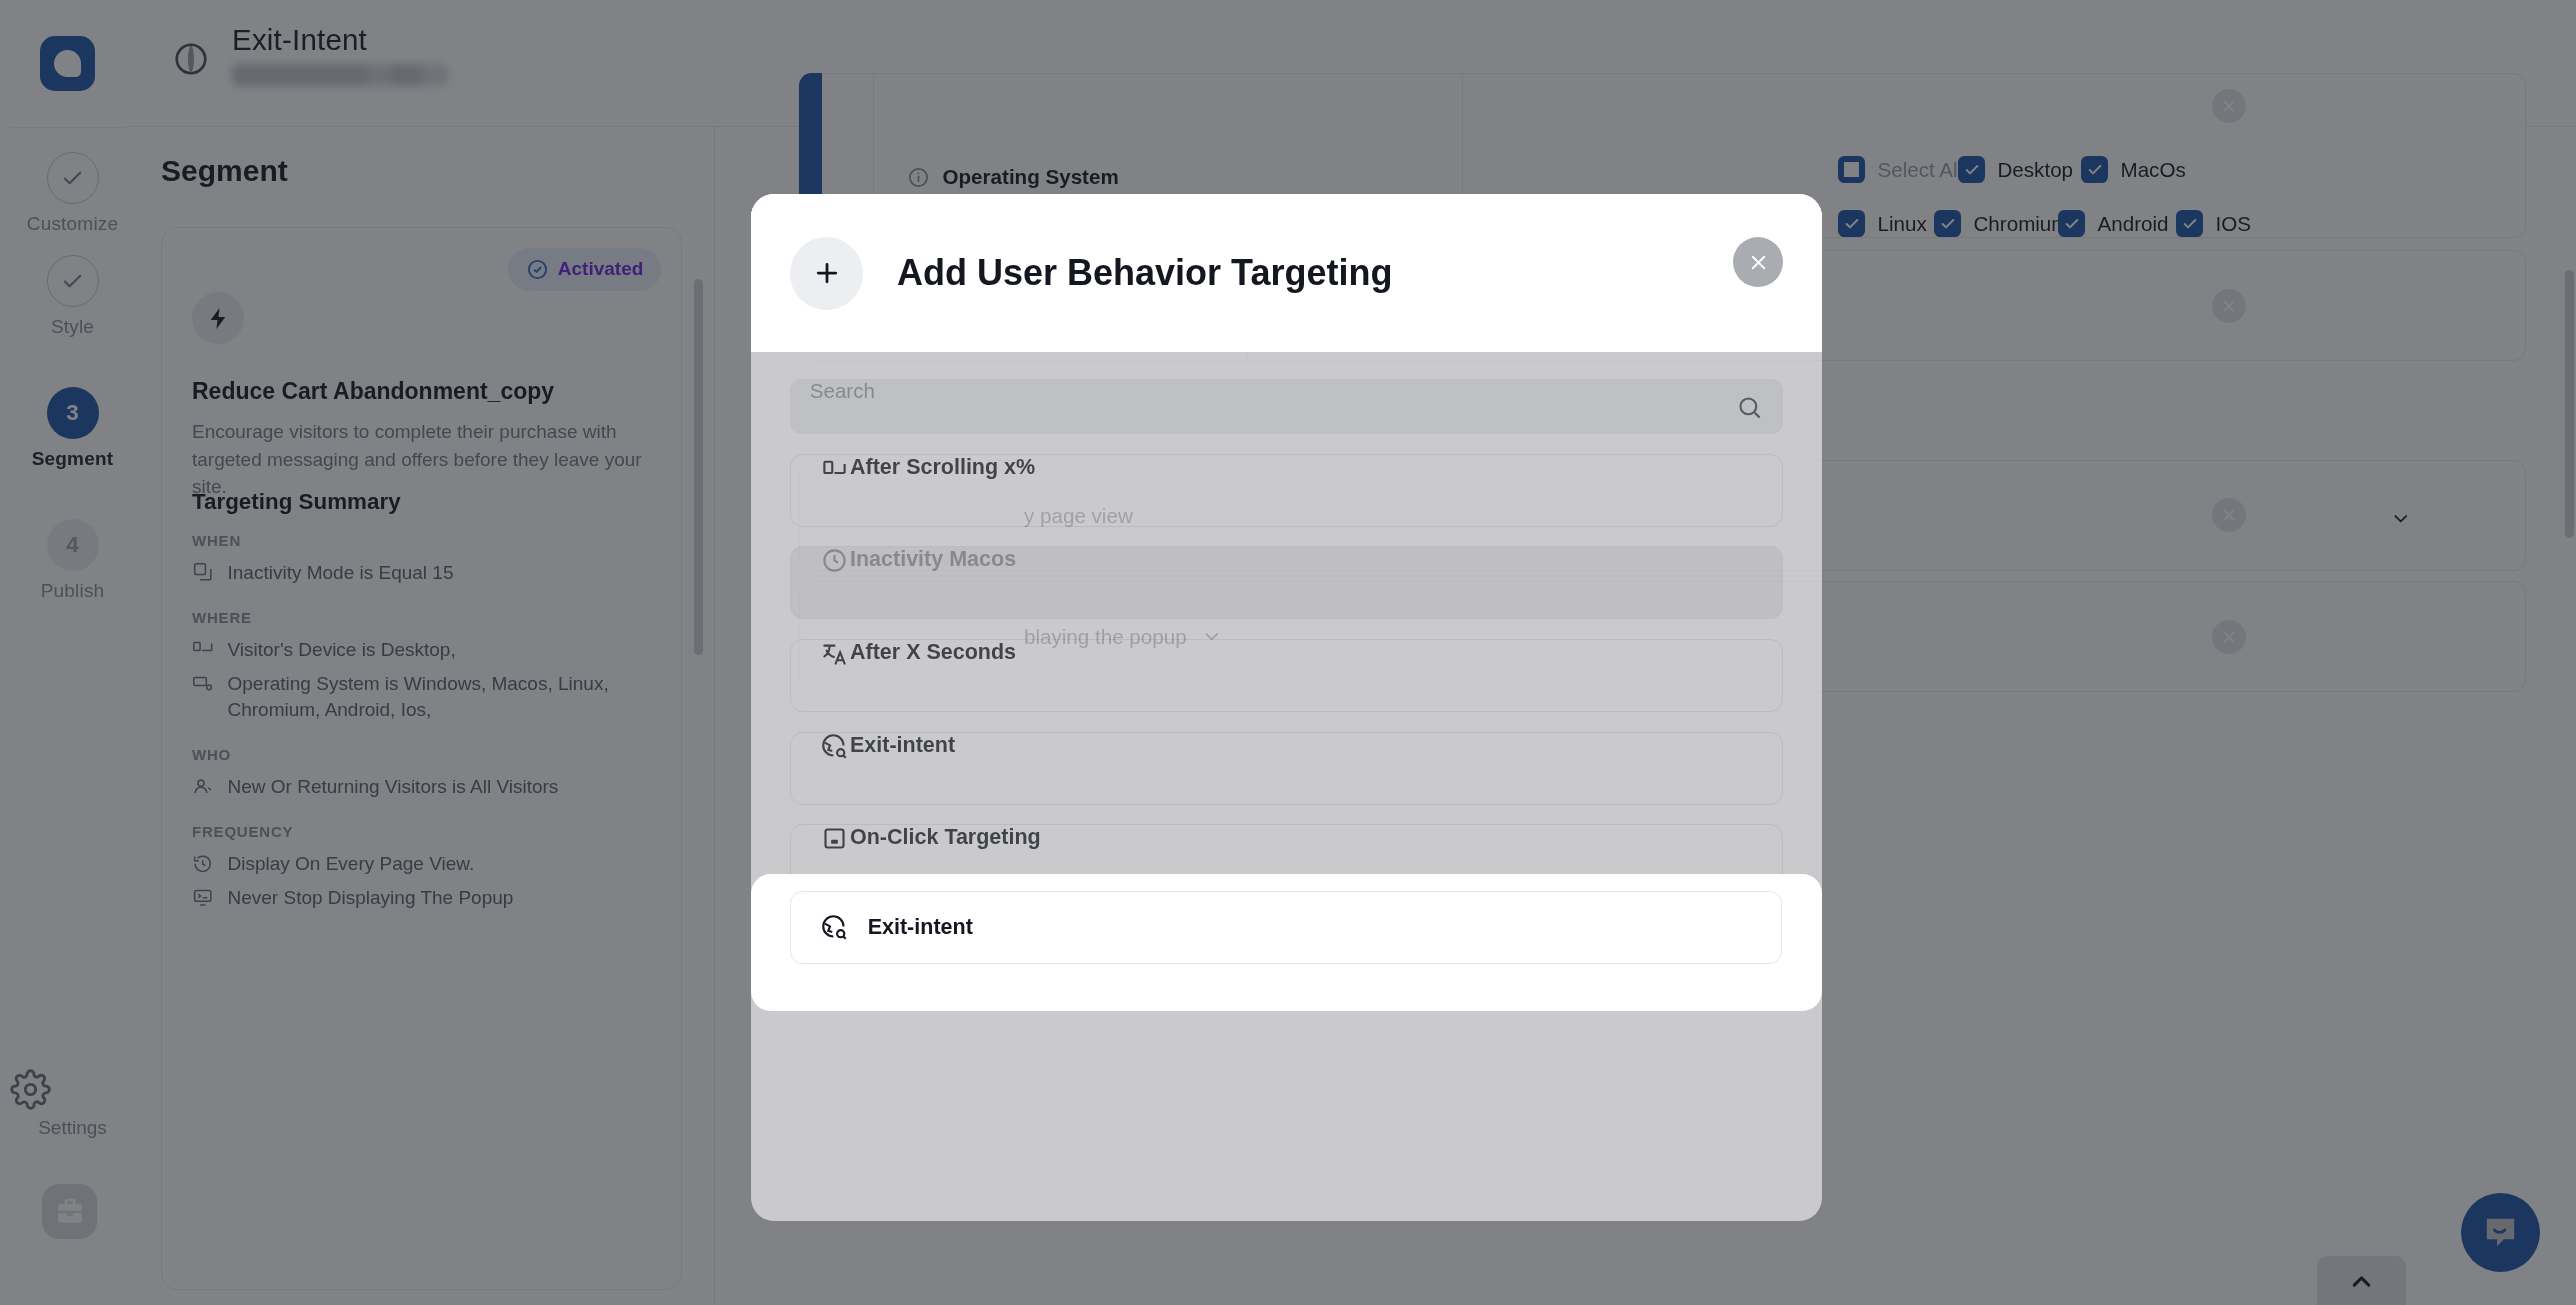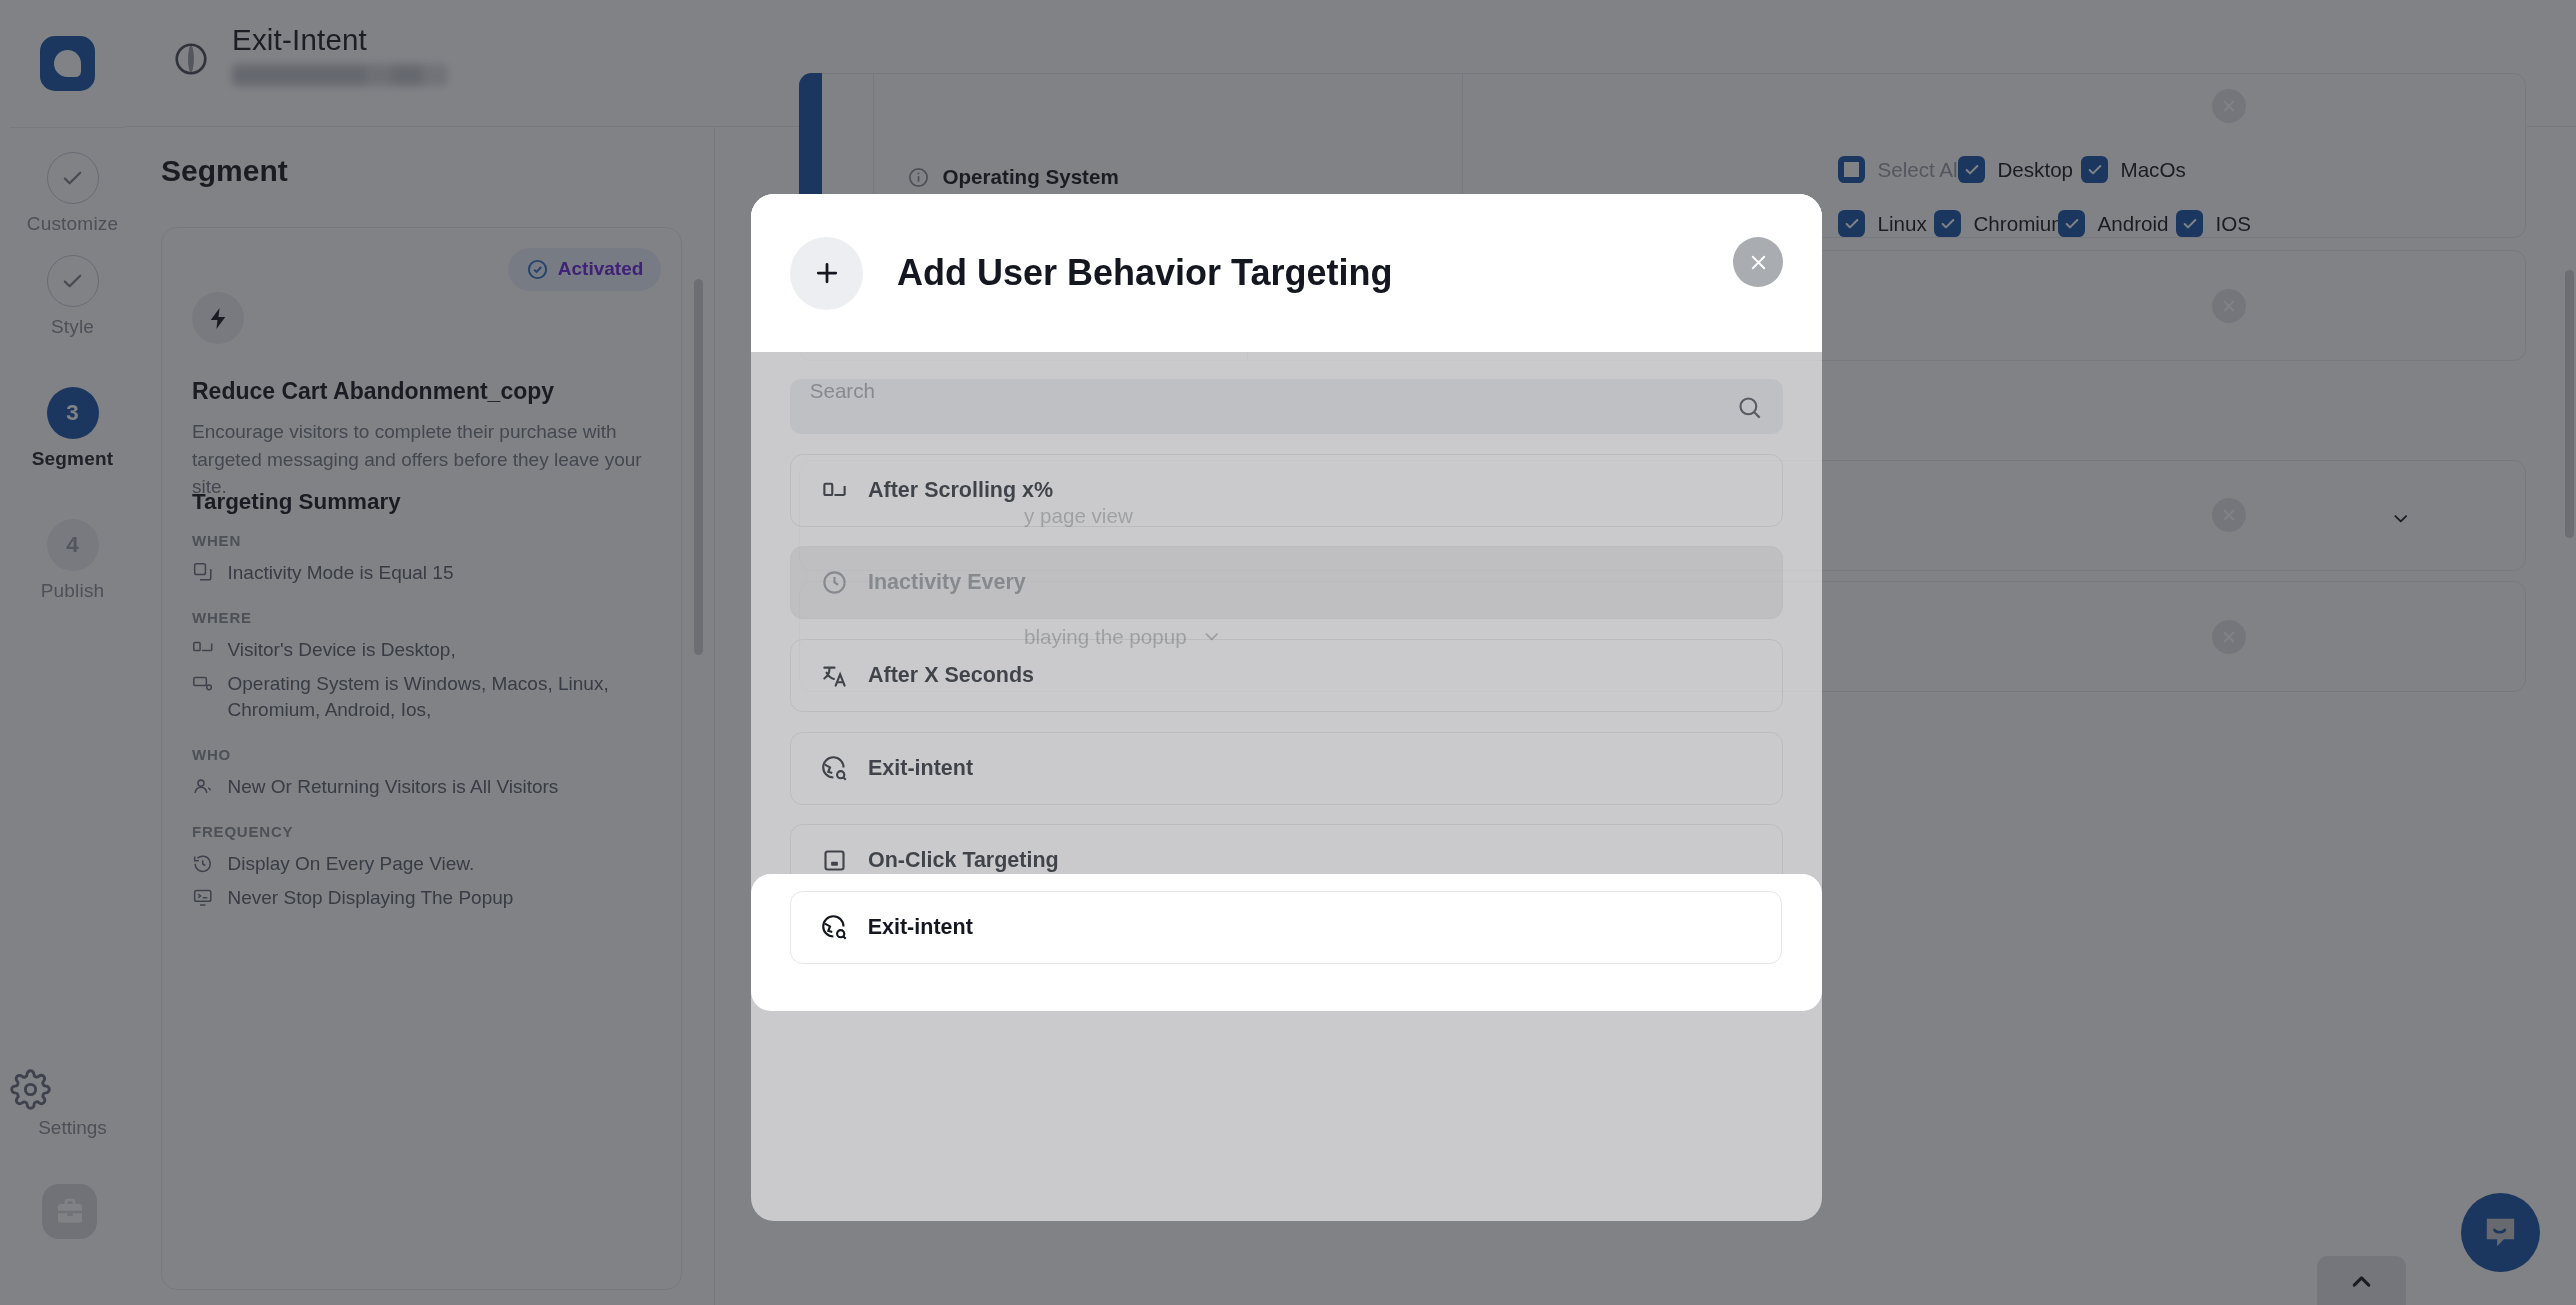--- a/index.html
+++ b/index.html
@@ -186,21 +186,21 @@
   }
   .modal-body { padding: 27px 39px 39px; }
   .searchbox {
     position: relative; height: 55px; border-radius: 10.7px; background: #eceef1;
     display: flex; align-items: flex-start; padding: 0 19.7px;
   }
   .searchbox .ph { font-size: 20.6px; color: #8b9097; }
   .searchbox .mag { position: absolute; right: 19.7px; top: 15px; color: #3a3f49; }
   .opt {
     margin-top: 19.7px; height: 73px; border: 0.9px solid #e4e6ea; border-radius: 12.5px;
-    background: #ffffff; display: flex; align-items: center; gap: 20px; padding: 0 30px;
+    background: #ffffff; display: flex; gap: 2px; padding: 0 30px;
   }
   .opt.disabled { background: #ececee; }
   .opt .ot { font-size: 21.5px; font-weight: 700; color: #141720; }
   .opt.disabled .ot { color: #8b9097; font-weight: 600; }
 
   
   .spot { position: absolute; background: #ffffff; overflow: hidden; }
   .spot-head {
     left: 751px; top: 194px; width: 1071px; height: 158px;
     border-radius: 23px 23px 0 0;
@@ -534,21 +534,21 @@
         <span class="ot">After Scrolling x%</span>
       </div>
 
       <div class="opt disabled">
         <span>
           <svg width="27" height="27" viewBox="0 0 24 24" fill="none" stroke="#8b9097" stroke-width="1.9">
               <circle cx="12" cy="12" r="9"></circle>
               <path d="M12 7.2V12l3.2 2"></path>
             </svg>
         </span>
-        <span class="ot">Inactivity Every</span>
+        <span class="ot">Inactivity Macos</span>
       </div>
 
       <div class="opt">
         <span>
           <svg width="27" height="27" viewBox="0 0 24 24" fill="none" stroke="#141720" stroke-width="1.9" stroke-linecap="round">
               <path d="M3 5h9M7.5 5v1.5c0 3.6-2 6.4-4.5 8M5 9.5c1.4 2.8 3.8 4.8 6.5 5.6"></path>
               <path d="M13 21l4-10 4 10M14.6 18h4.8"></path>
             </svg>
         </span>
         <span class="ot">After X Seconds</span>

